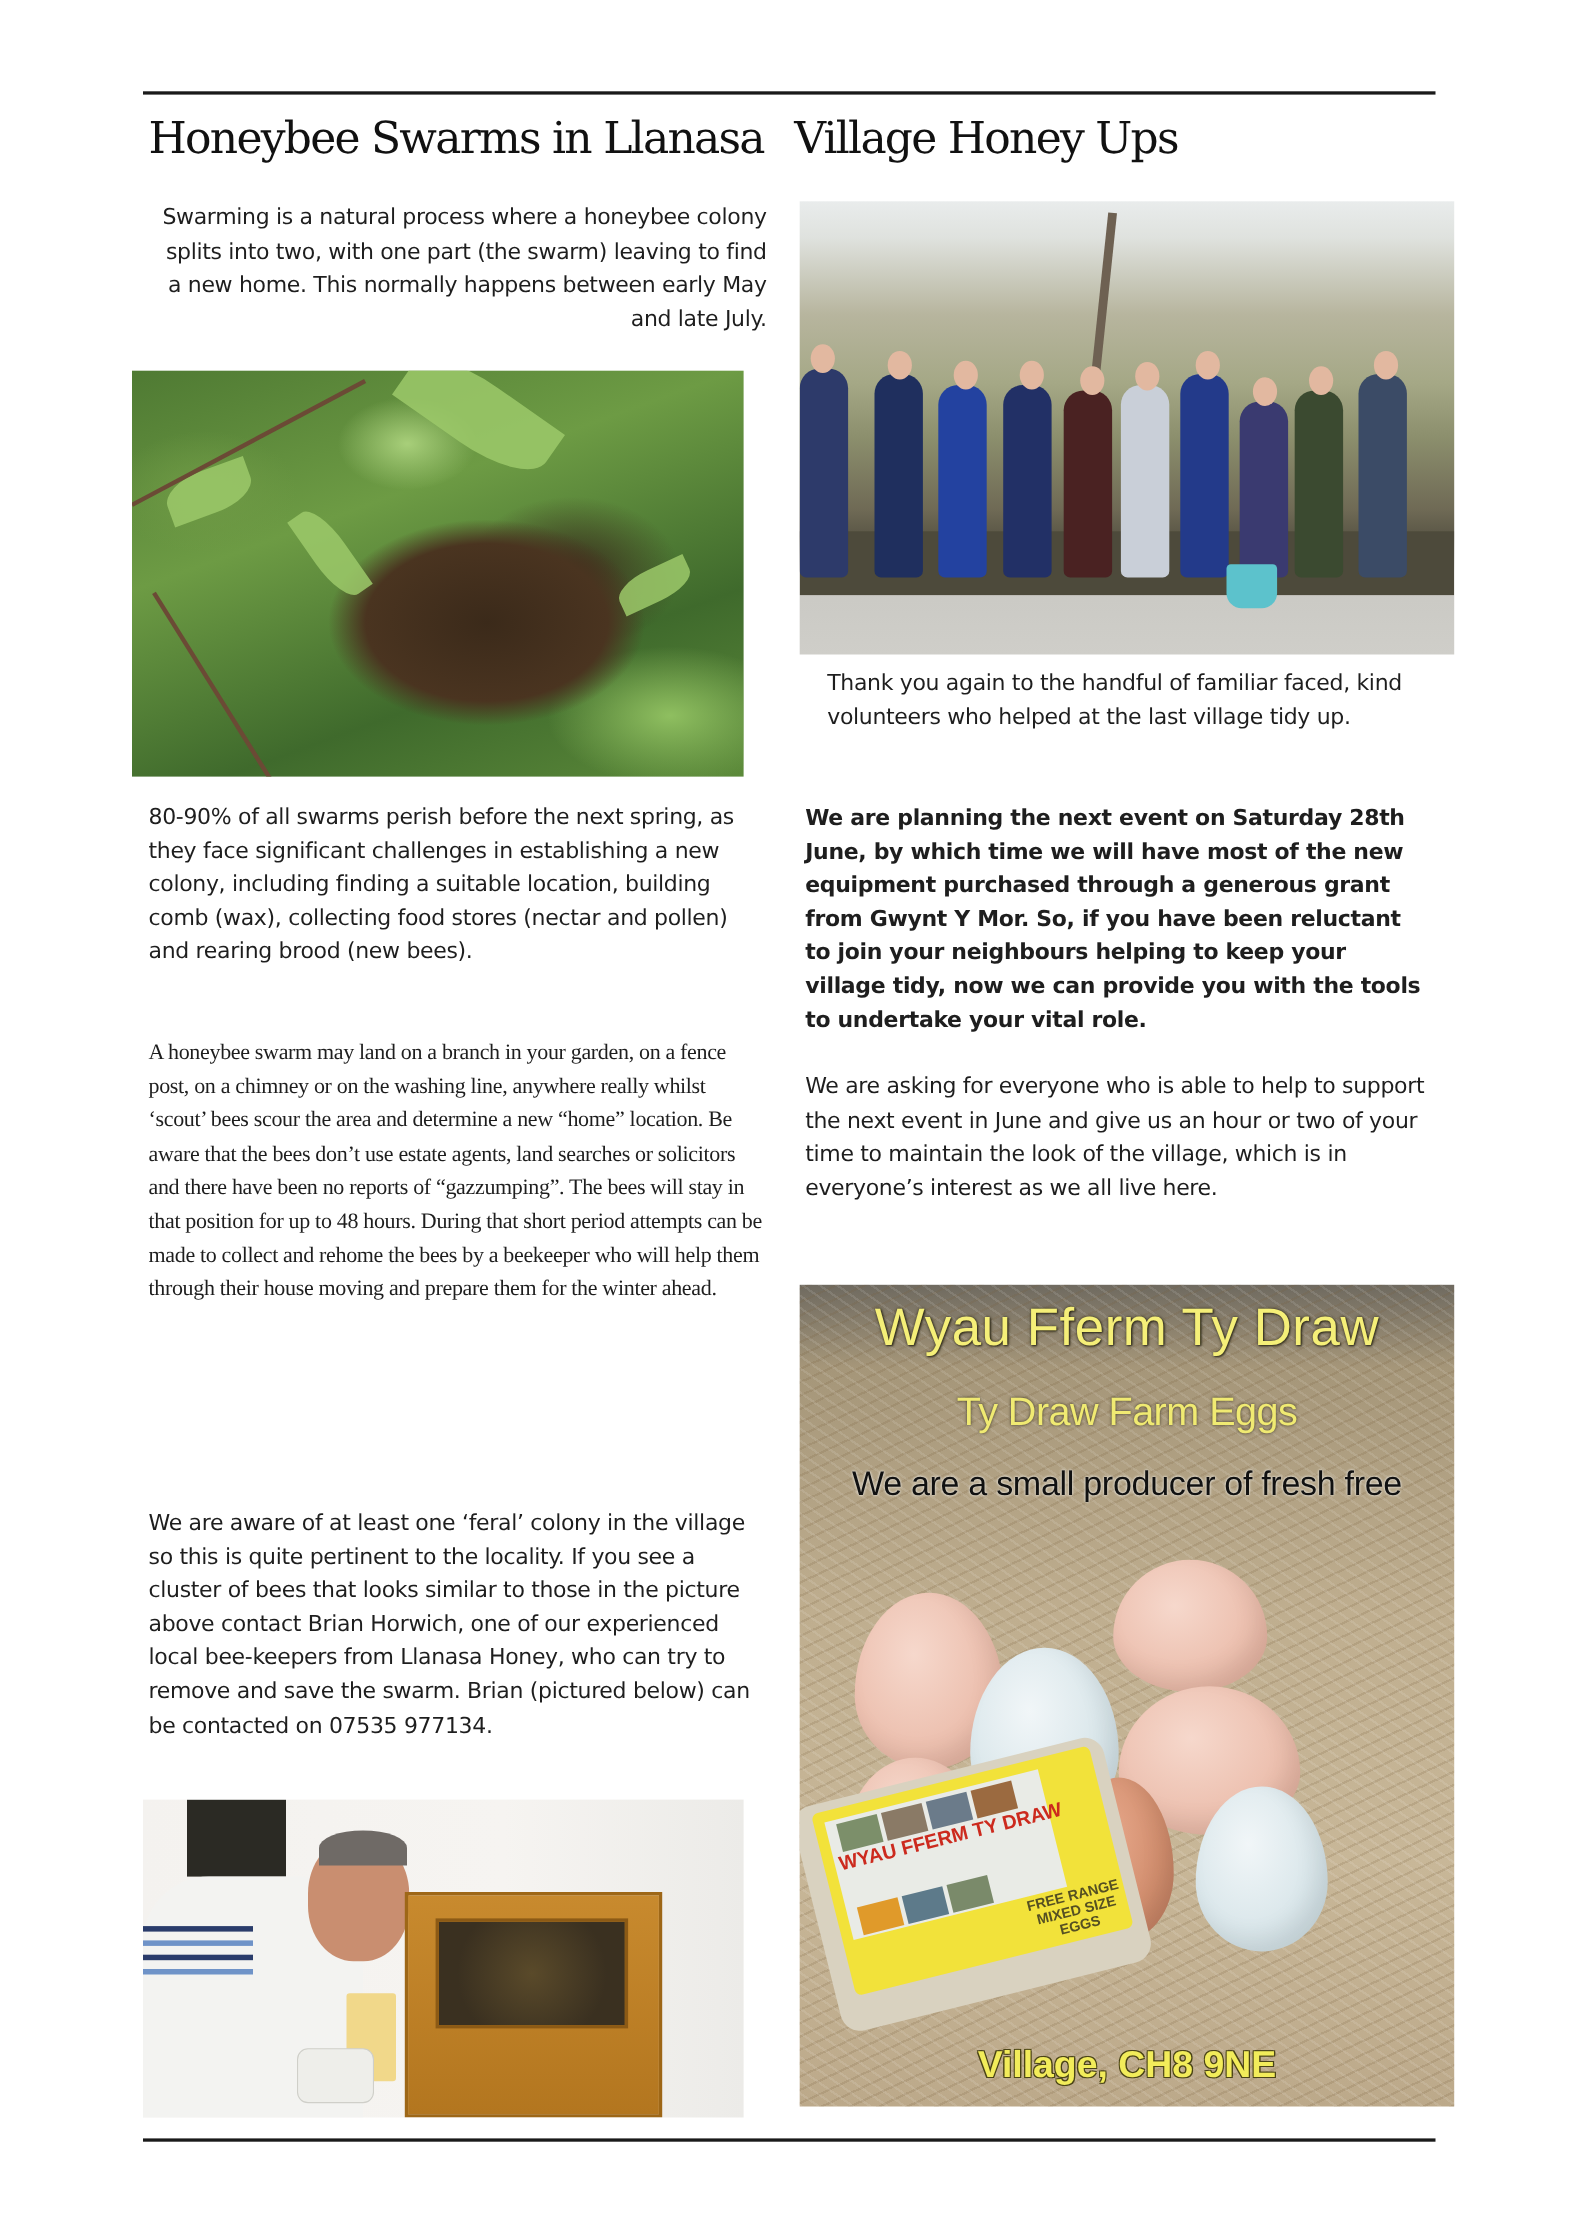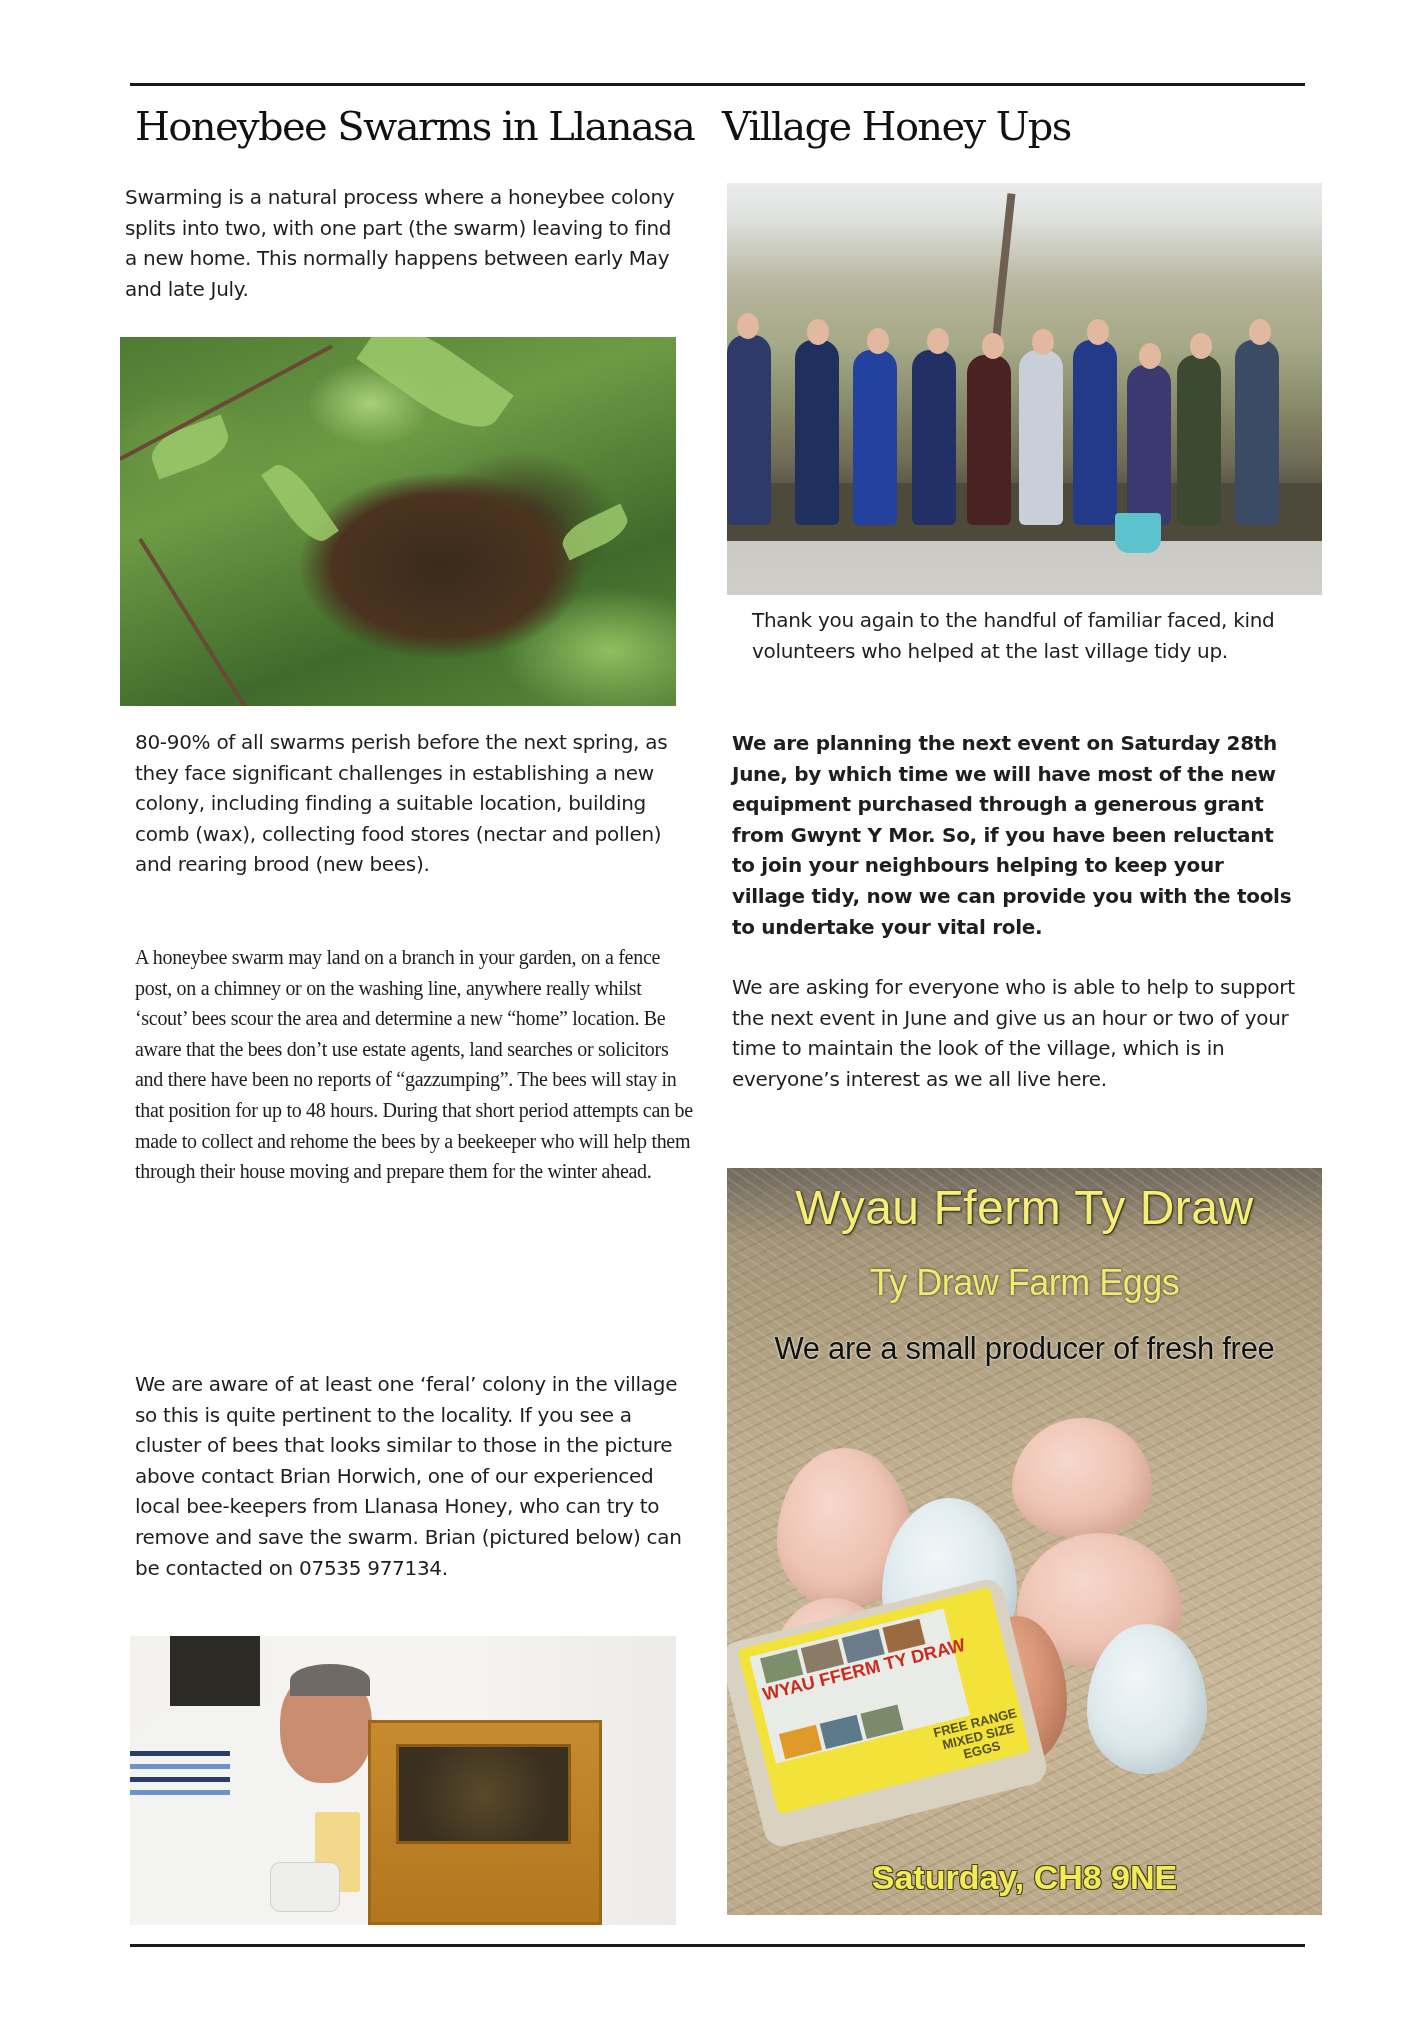--- a/index.html
+++ b/index.html
@@ -16,21 +16,21 @@
   }
   .heading.left { left: 135px; top: 103px; }
   .heading.right { left: 722px; top: 103px; }
 
   .para {
     position: absolute; font-family: "DejaVu Sans", sans-serif; font-size: 20px;
     line-height: 30.6px; color: #1e1e1e; letter-spacing: -0.3px;
   }
 
   
-  #p-intro { left: 125px; top: 182px; width: 560px; }
+  #p-intro { left: 137px; top: 182px; width: 560px; text-align: right; }
   #p-perish { left: 135px; top: 727px; width: 560px; }
   #p-land { left: 135px; top: 942px; width: 560px; font-family: Liberation Serif, serif; }
   #p-feral { left: 135px; top: 1369px; width: 560px; }
 
   
   #p-thanks { left: 732px; top: 605px; width: 570px; margin-left: 20px; }
   #p-planning { left: 732px: top: 728px; }
   #p-planning { left: 732px; top: 728px; width: 570px; font-weight: bold; }
   #p-asking { left: 732px; top: 972px; width: 570px; }
 
@@ -207,16 +207,16 @@
       <div class="tile" style="left:62px;top:92px;background:#5d7a8a;"></div>
       <div class="tile" style="left:104px;top:92px;background:#7a8a6a;"></div>
       <div class="brand">WYAU FFERM TY DRAW</div>
       <div class="size">FREE RANGE MIXED SIZE EGGS</div>
     </div>
   </div>
 
   <div class="ad-line" id="ad-title">Wyau Fferm Ty Draw</div>
   <div class="ad-line" id="ad-subtitle">Ty Draw Farm Eggs</div>
   <div class="ad-line" id="ad-desc-1">We are a small producer of fresh free</div>
-  <div class="ad-line" id="ad-addr-2">Saturday, CH8 9NE</div>
+  <div class="ad-line" id="ad-addr-2">Village, CH8 9NE</div>
 </div>
 
 <div class="rule bottom"></div>
 
 </body></html>

